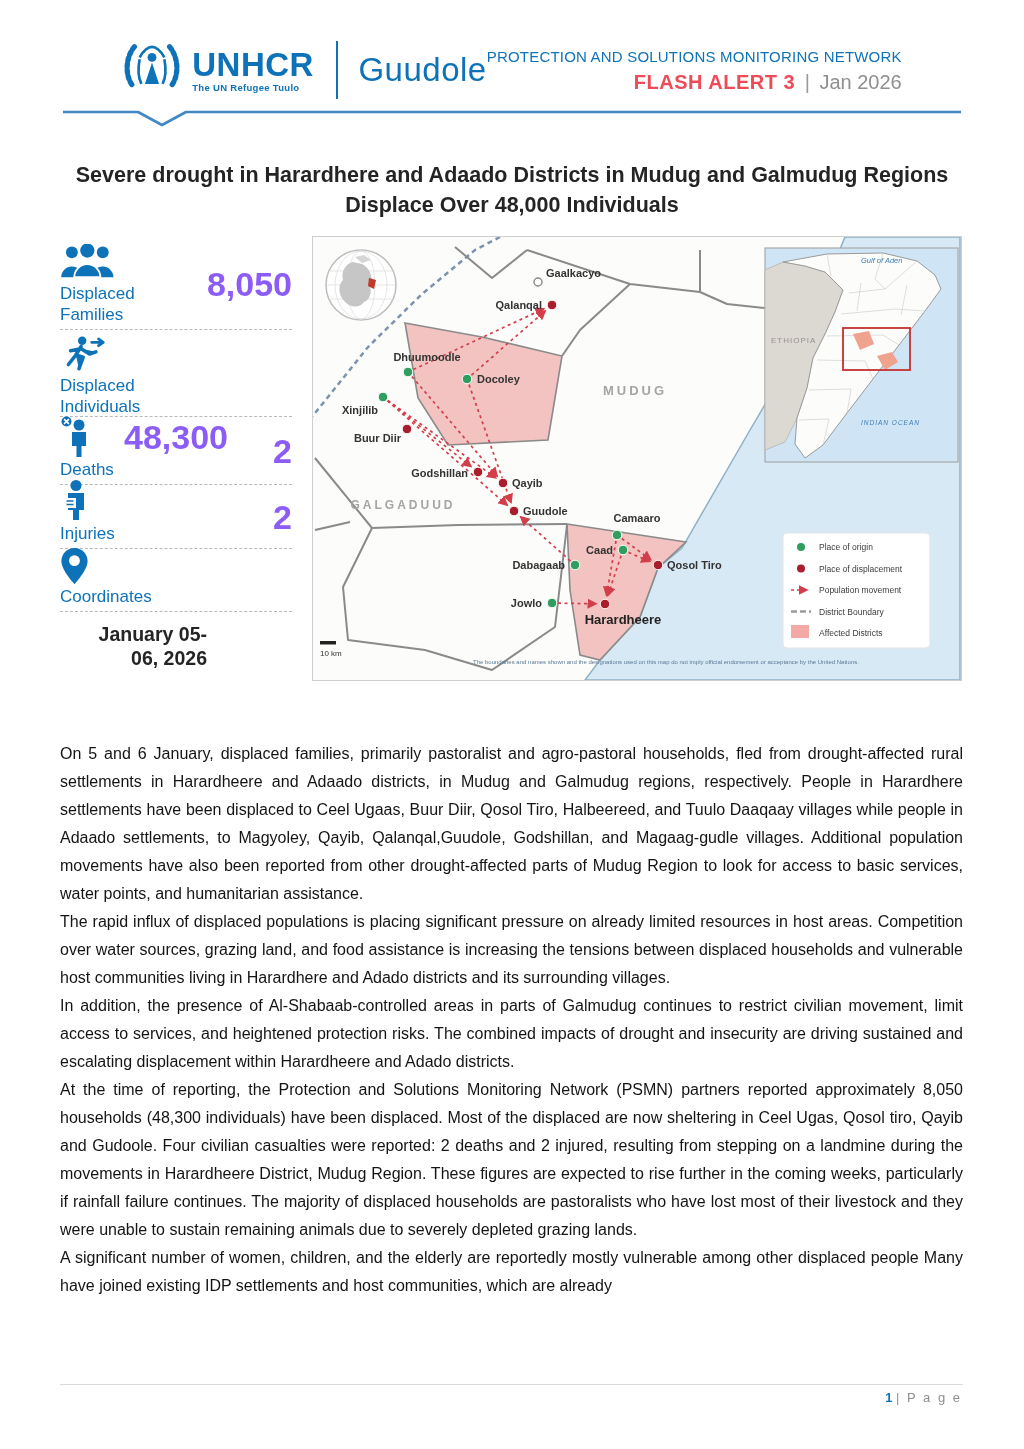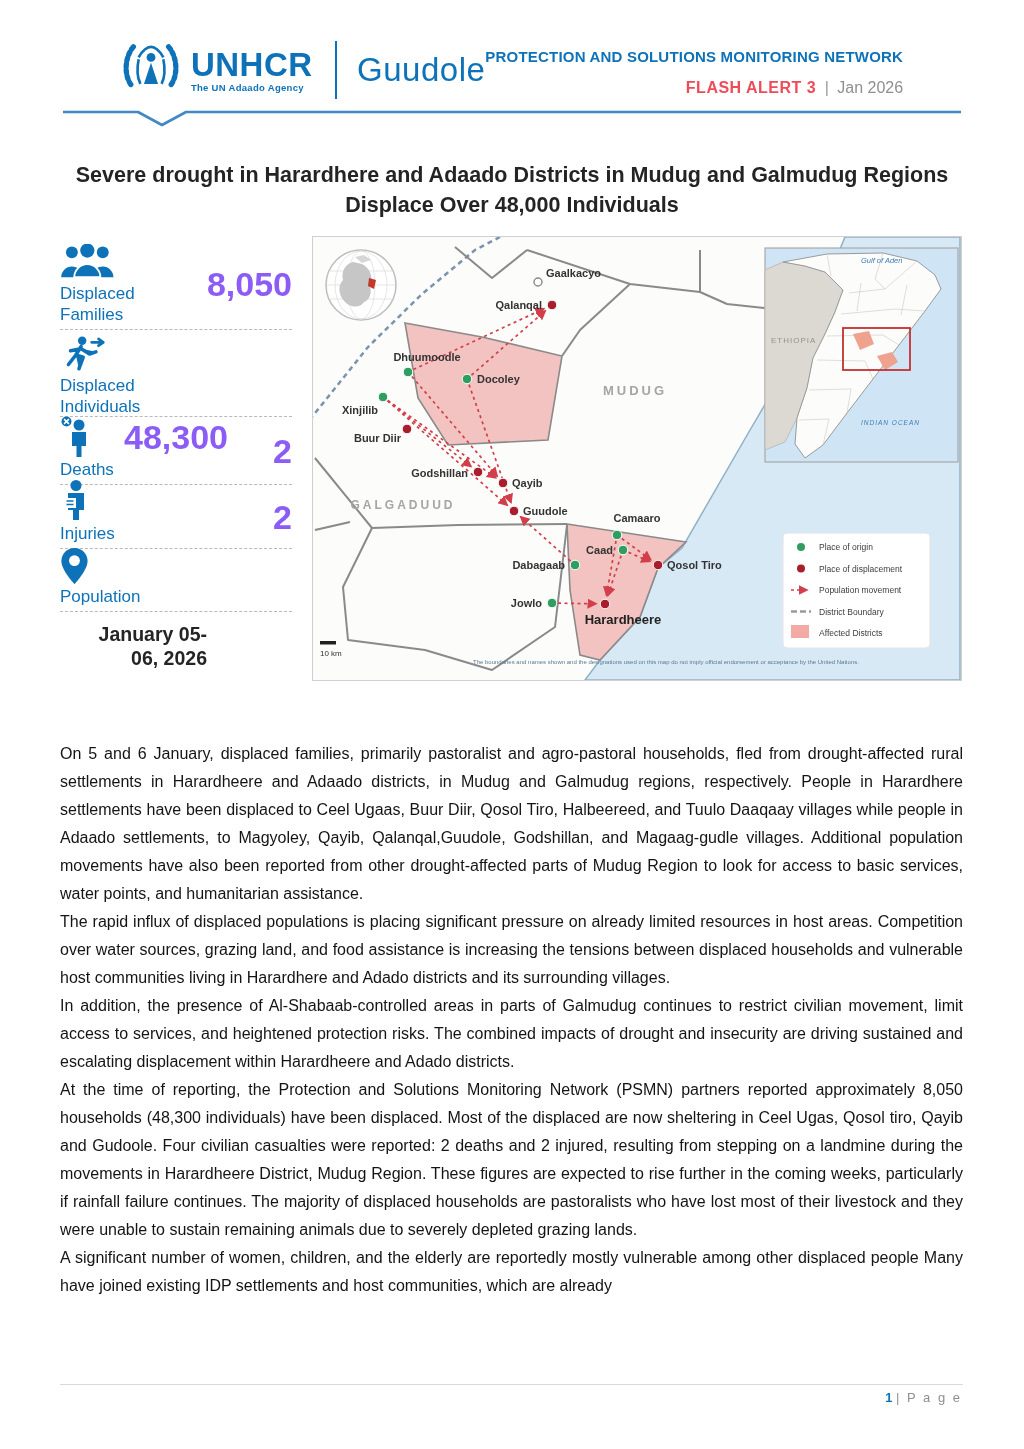--- a/index.html
+++ b/index.html
@@ -8,22 +8,22 @@
 
   
   .header { position:absolute; left:62px; top:38px; width:900px; display:flex; justify-content:center; align-items:flex-start; }
   .logo-block { display:flex; align-items:center; gap:10px; }
   .unhcr-text { line-height:1; }
   .unhcr-word { font-size:33px; font-weight:bold; color:#0e72b8; letter-spacing:0.5px; }
   .unhcr-tag { font-size:9.5px; font-weight:bold; color:#0e72b8; margin-top:2px; letter-spacing:0.3px; }
   .logo-divider { width:2.5px; height:58px; background:#0e72b8; margin:0 10px 0 12px; }
   .somalia { font-size:33px; color:#0e72b8; font-weight:400; letter-spacing:0.5px; }
   .header-right { text-align:right; padding-top:10px; }
-  .network-title { font-size:15px; font-weight:bold; color:#0e72b8; letter-spacing:0.2px; }
-  .alert-line { margin-top:14px; font-size:16px; }
+  .network-title { font-size:15px; font-weight:normal; color:#0e72b8; letter-spacing:0.2px; }
+  .alert-line { margin-top:6px; font-size:20px; }
   .flash-alert { color:#ee4b59; font-weight:bold; letter-spacing:0.5px; }
   .alert-sep { color:#9a9a9a; margin:0 4px; }
   .alert-date { color:#8f8f8f; }
 
   .header-rule { position:absolute; left:62px; top:108px; }
 
   
   .doc-title { position:absolute; left:62px; top:160px; width:900px; text-align:center; font-size:21.5px; font-weight:bold; color:#242424; line-height:1.4; }
 
   
@@ -72,21 +72,21 @@
         <path d="M14,10 C4,22 3,42 12,54" stroke="#0e72b8" stroke-width="6" stroke-dasharray="3.5,3.5" stroke-linecap="round"></path>
         <path d="M54,10 C64,22 65,42 56,54" stroke="#0e72b8" stroke-width="6" stroke-dasharray="3.5,3.5" stroke-linecap="round"></path>
         <path d="M20,22 C24,14 30,10 34,10 C38,10 44,14 48,22" stroke="#0e72b8" stroke-width="3" fill="none"></path>
         <circle cx="34" cy="22" r="5" fill="#0e72b8"></circle>
         <path d="M34,28 L26,52 H42 Z" fill="#0e72b8"></path>
         <path d="M20,24 C18,34 18,44 22,52 M48,24 C50,34 50,44 46,52" stroke="#0e72b8" stroke-width="3" fill="none"></path>
       </svg>
     </span>
     <div class="unhcr-text">
       <div class="unhcr-word">UNHCR</div>
-      <div class="unhcr-tag">The UN Adaado Agency</div>
+      <div class="unhcr-tag">The UN Refugee Tuulo</div>
     </div>
     <div class="logo-divider"></div>
     <div class="somalia">Guudole</div>
   </div>
   <div class="header-right">
     <div class="network-title">PROTECTION AND SOLUTIONS MONITORING NETWORK</div>
     <div class="alert-line">
       <span class="flash-alert">FLASH ALERT 3</span>
       <span class="alert-sep">|</span>
       <span class="alert-date">Jan 2026</span>
@@ -161,21 +161,21 @@
       <div class="stat-value ">2</div>
     </div>
     <div class="stat">
       <div class="stat-left">
         <span class="stat-icon">
           <svg viewBox="0 0 32 42">
             <path d="M16,1 C8,1 1.5,7.5 1.5,15.5 C1.5,26 16,41 16,41 C16,41 30.5,26 30.5,15.5 C30.5,7.5 24,1 16,1 Z"></path>
             <circle cx="16" cy="15" r="6" fill="#fff"></circle>
           </svg>
         </span>
-        <div class="stat-label">Population</div>
+        <div class="stat-label">Coordinates</div>
       </div>
       <div class="stat-value "></div>
     </div>
     <div class="stat">
       <div class="stat-value dark">January 05-06, 2026</div>
     </div>
   </div>
 
 <div class="map-wrap">
 <svg width="648" height="443" viewBox="0 0 648 443">

